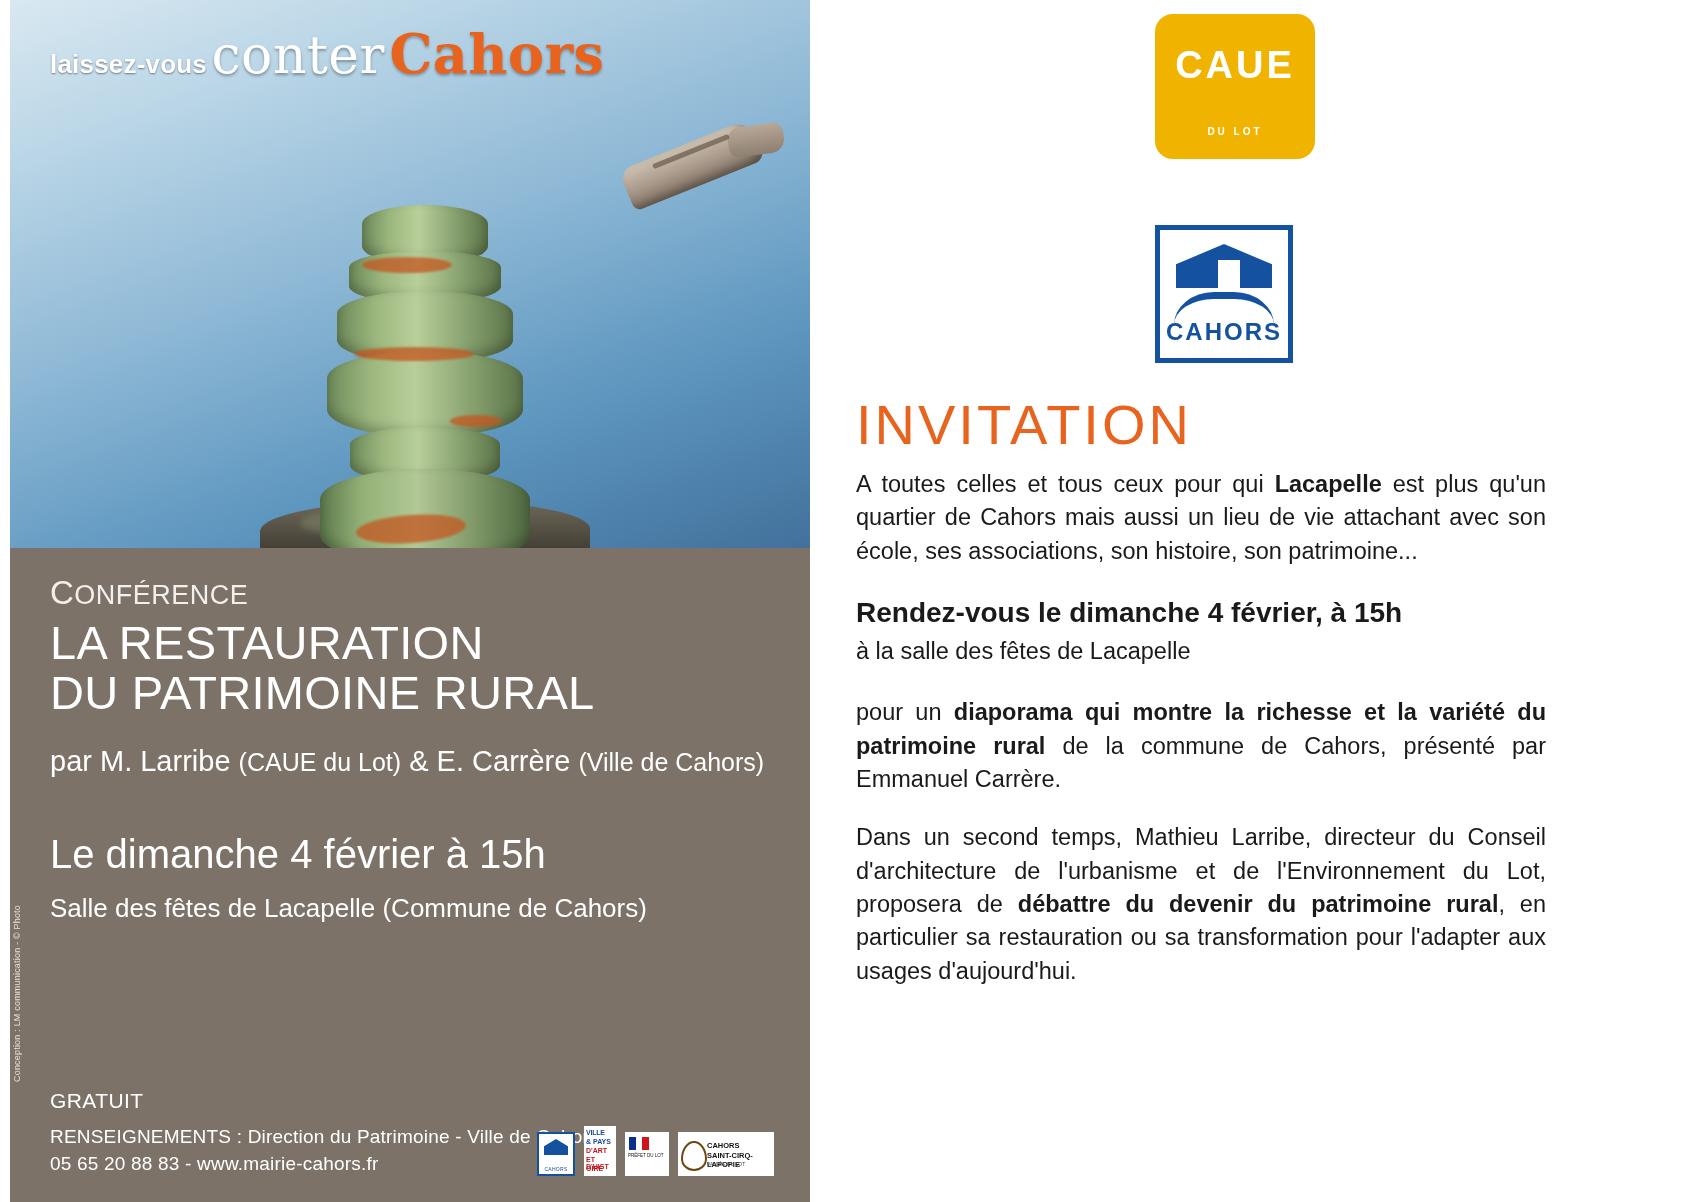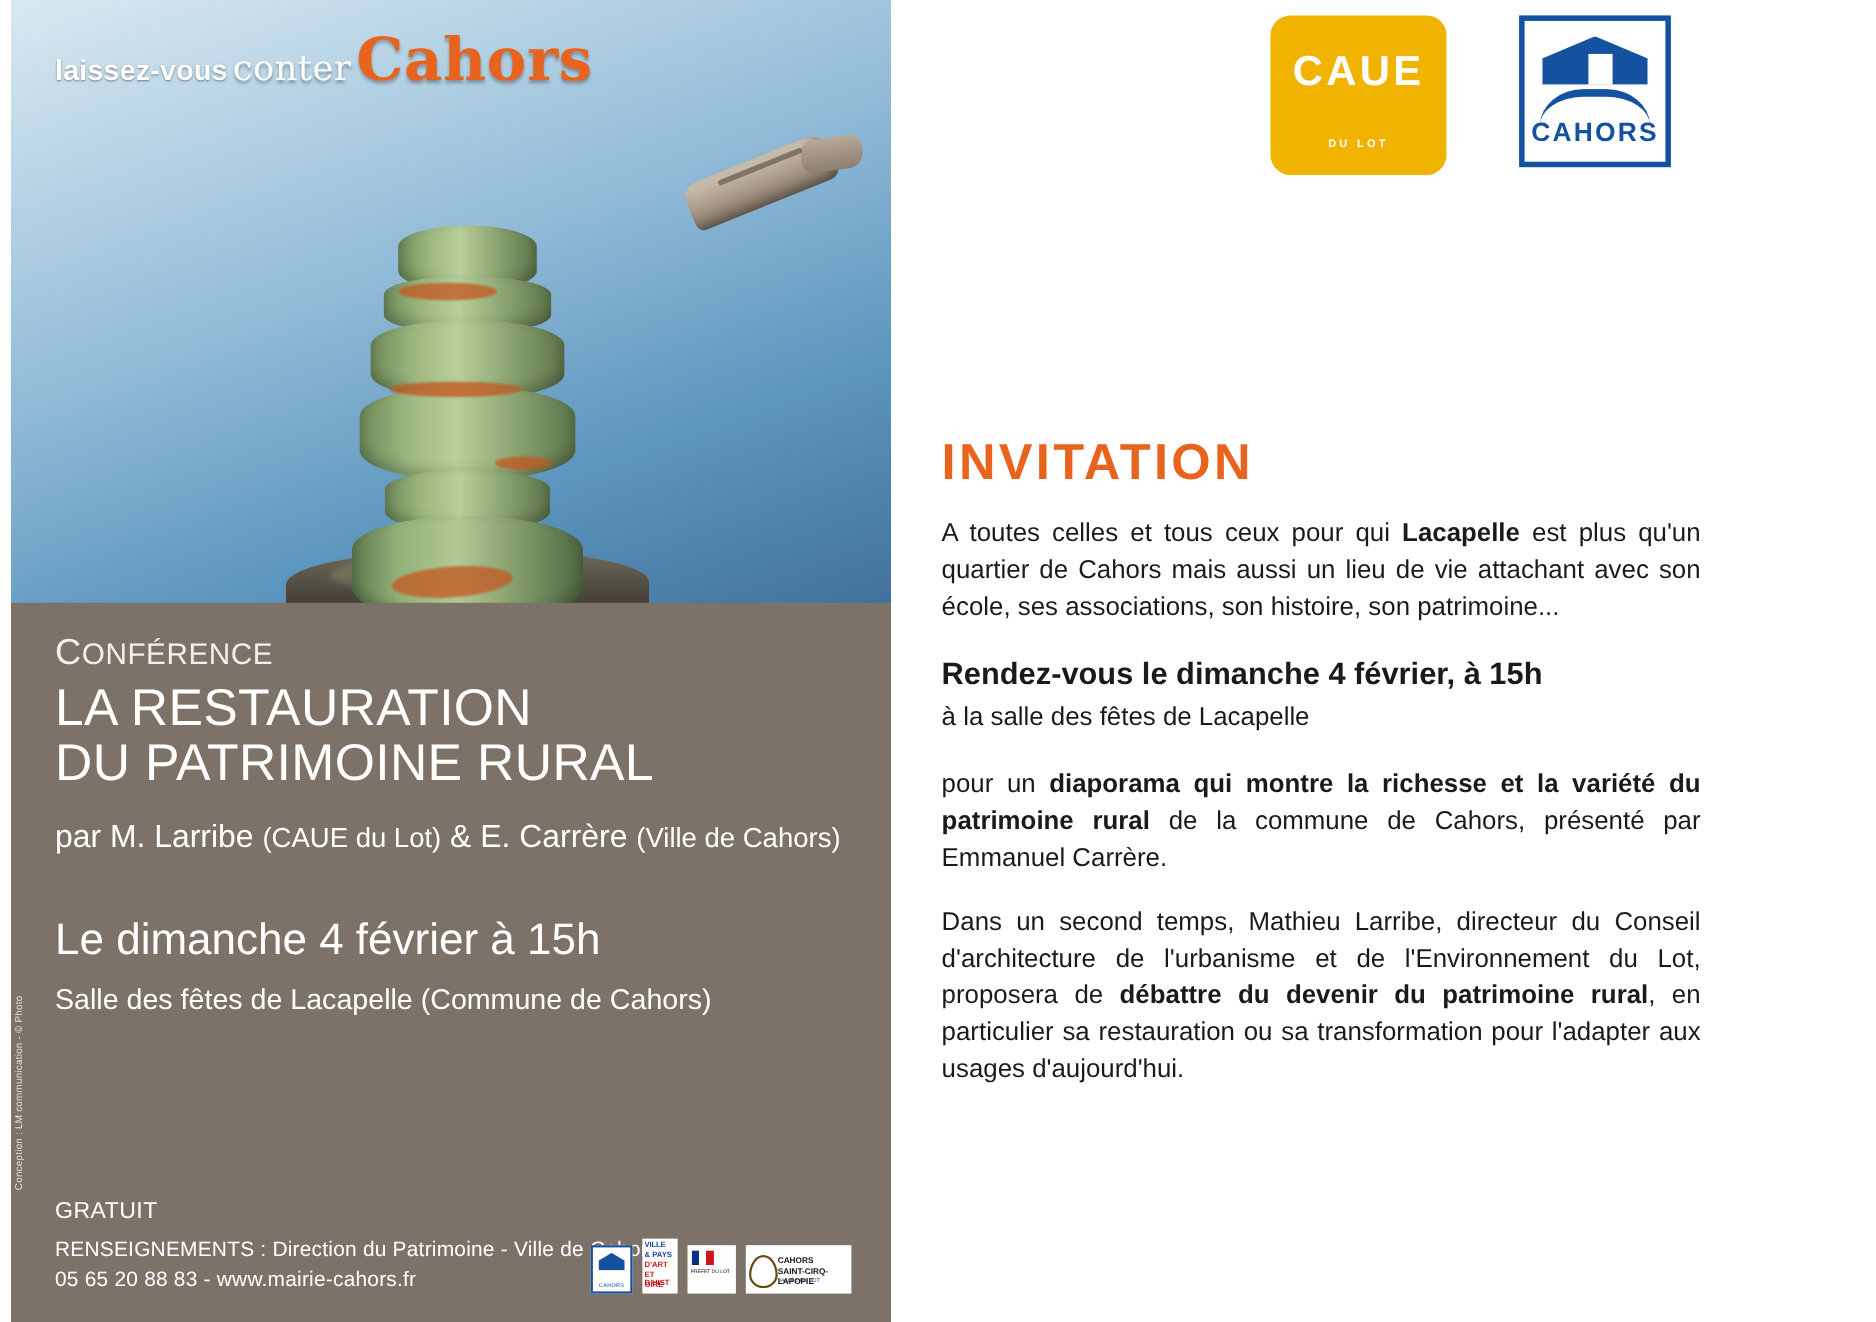--- a/index.html
+++ b/index.html
@@ -137,21 +137,21 @@
     font-family: "Liberation Sans", sans-serif;
     font-weight: bold;
     font-size: 26px;
     color: #ffffff;
     letter-spacing: .2px;
     text-shadow: 0 1px 2px rgba(0,0,0,.45);
     text-align: center;
   }
   .ph-2 {
     font-family: "DejaVu Serif", serif;
-    font-size: 32px;
+    font-size: 52px;
     color: #ffffff;
     letter-spacing: .5px;
     text-shadow: 0 2px 3px rgba(0,0,0,.35);
   }
   .ph-3 {
     font-family: "DejaVu Serif", serif;
     font-weight: bold;
     font-size: 54px;
     color: #e8641e;
     letter-spacing: .5px;
@@ -307,20 +307,21 @@
     height: 1202px;
     background: #ffffff;
   }
   .logos-top {
     position: absolute;
     left: 325px;
     top: 14px;
     display: flex;
     align-items: flex-start;
     gap: 66px;
+    flex-direction: column;
   }
   .caue-logo {
     width: 160px;
     height: 145px;
     background: #f0b400;
     border-radius: 18px;
     position: relative;
     color: #ffffff;
   }
   .caue-logo .cl-top {
@@ -373,22 +374,22 @@
     color: #1452a0;
     font-weight: bold;
     font-size: 24px;
     letter-spacing: 2px;
   }
 
   .invitation-title {
     position: absolute;
     left: 26px;
     top: 392px;
-    font-size: 46px;
-    font-weight: bold;
+    font-size: 56px;
+    font-weight: normal;
     color: #e8641e;
     letter-spacing: 3px;
   }
   .body-text {
     position: absolute;
     left: 26px;
     top: 468px;
     width: 690px;
     color: #1a1a1a;
     font-size: 23.5px;

